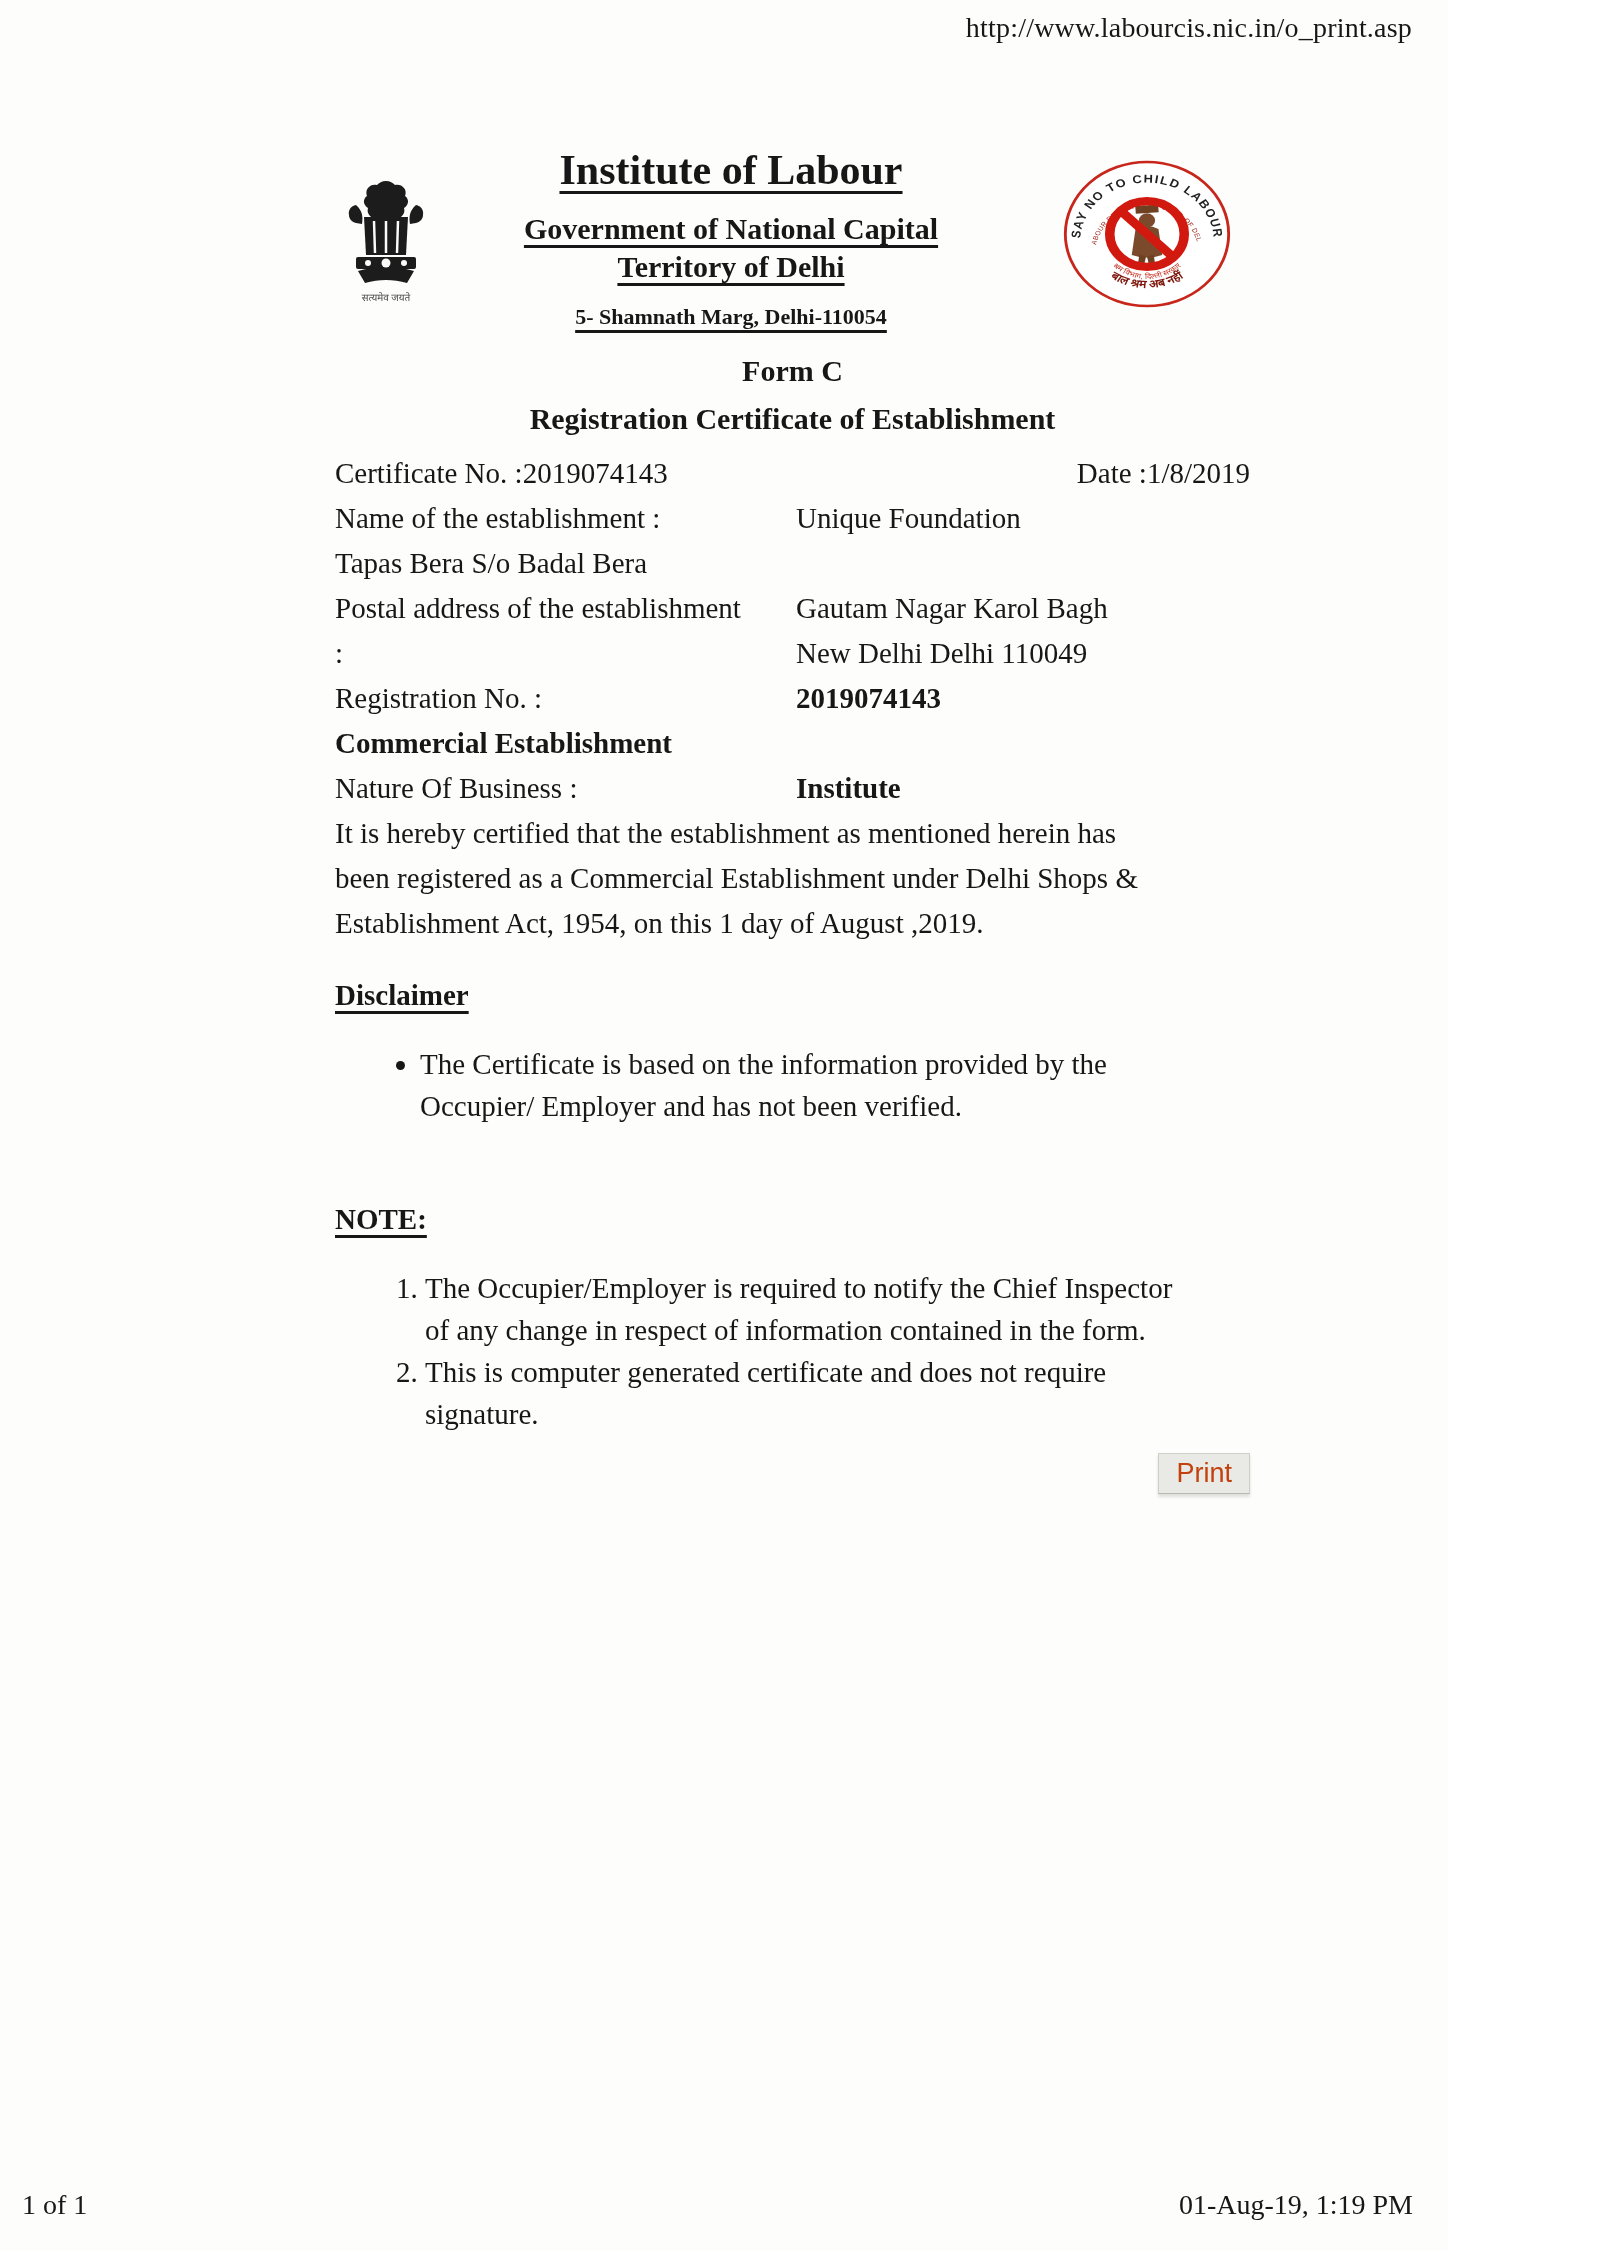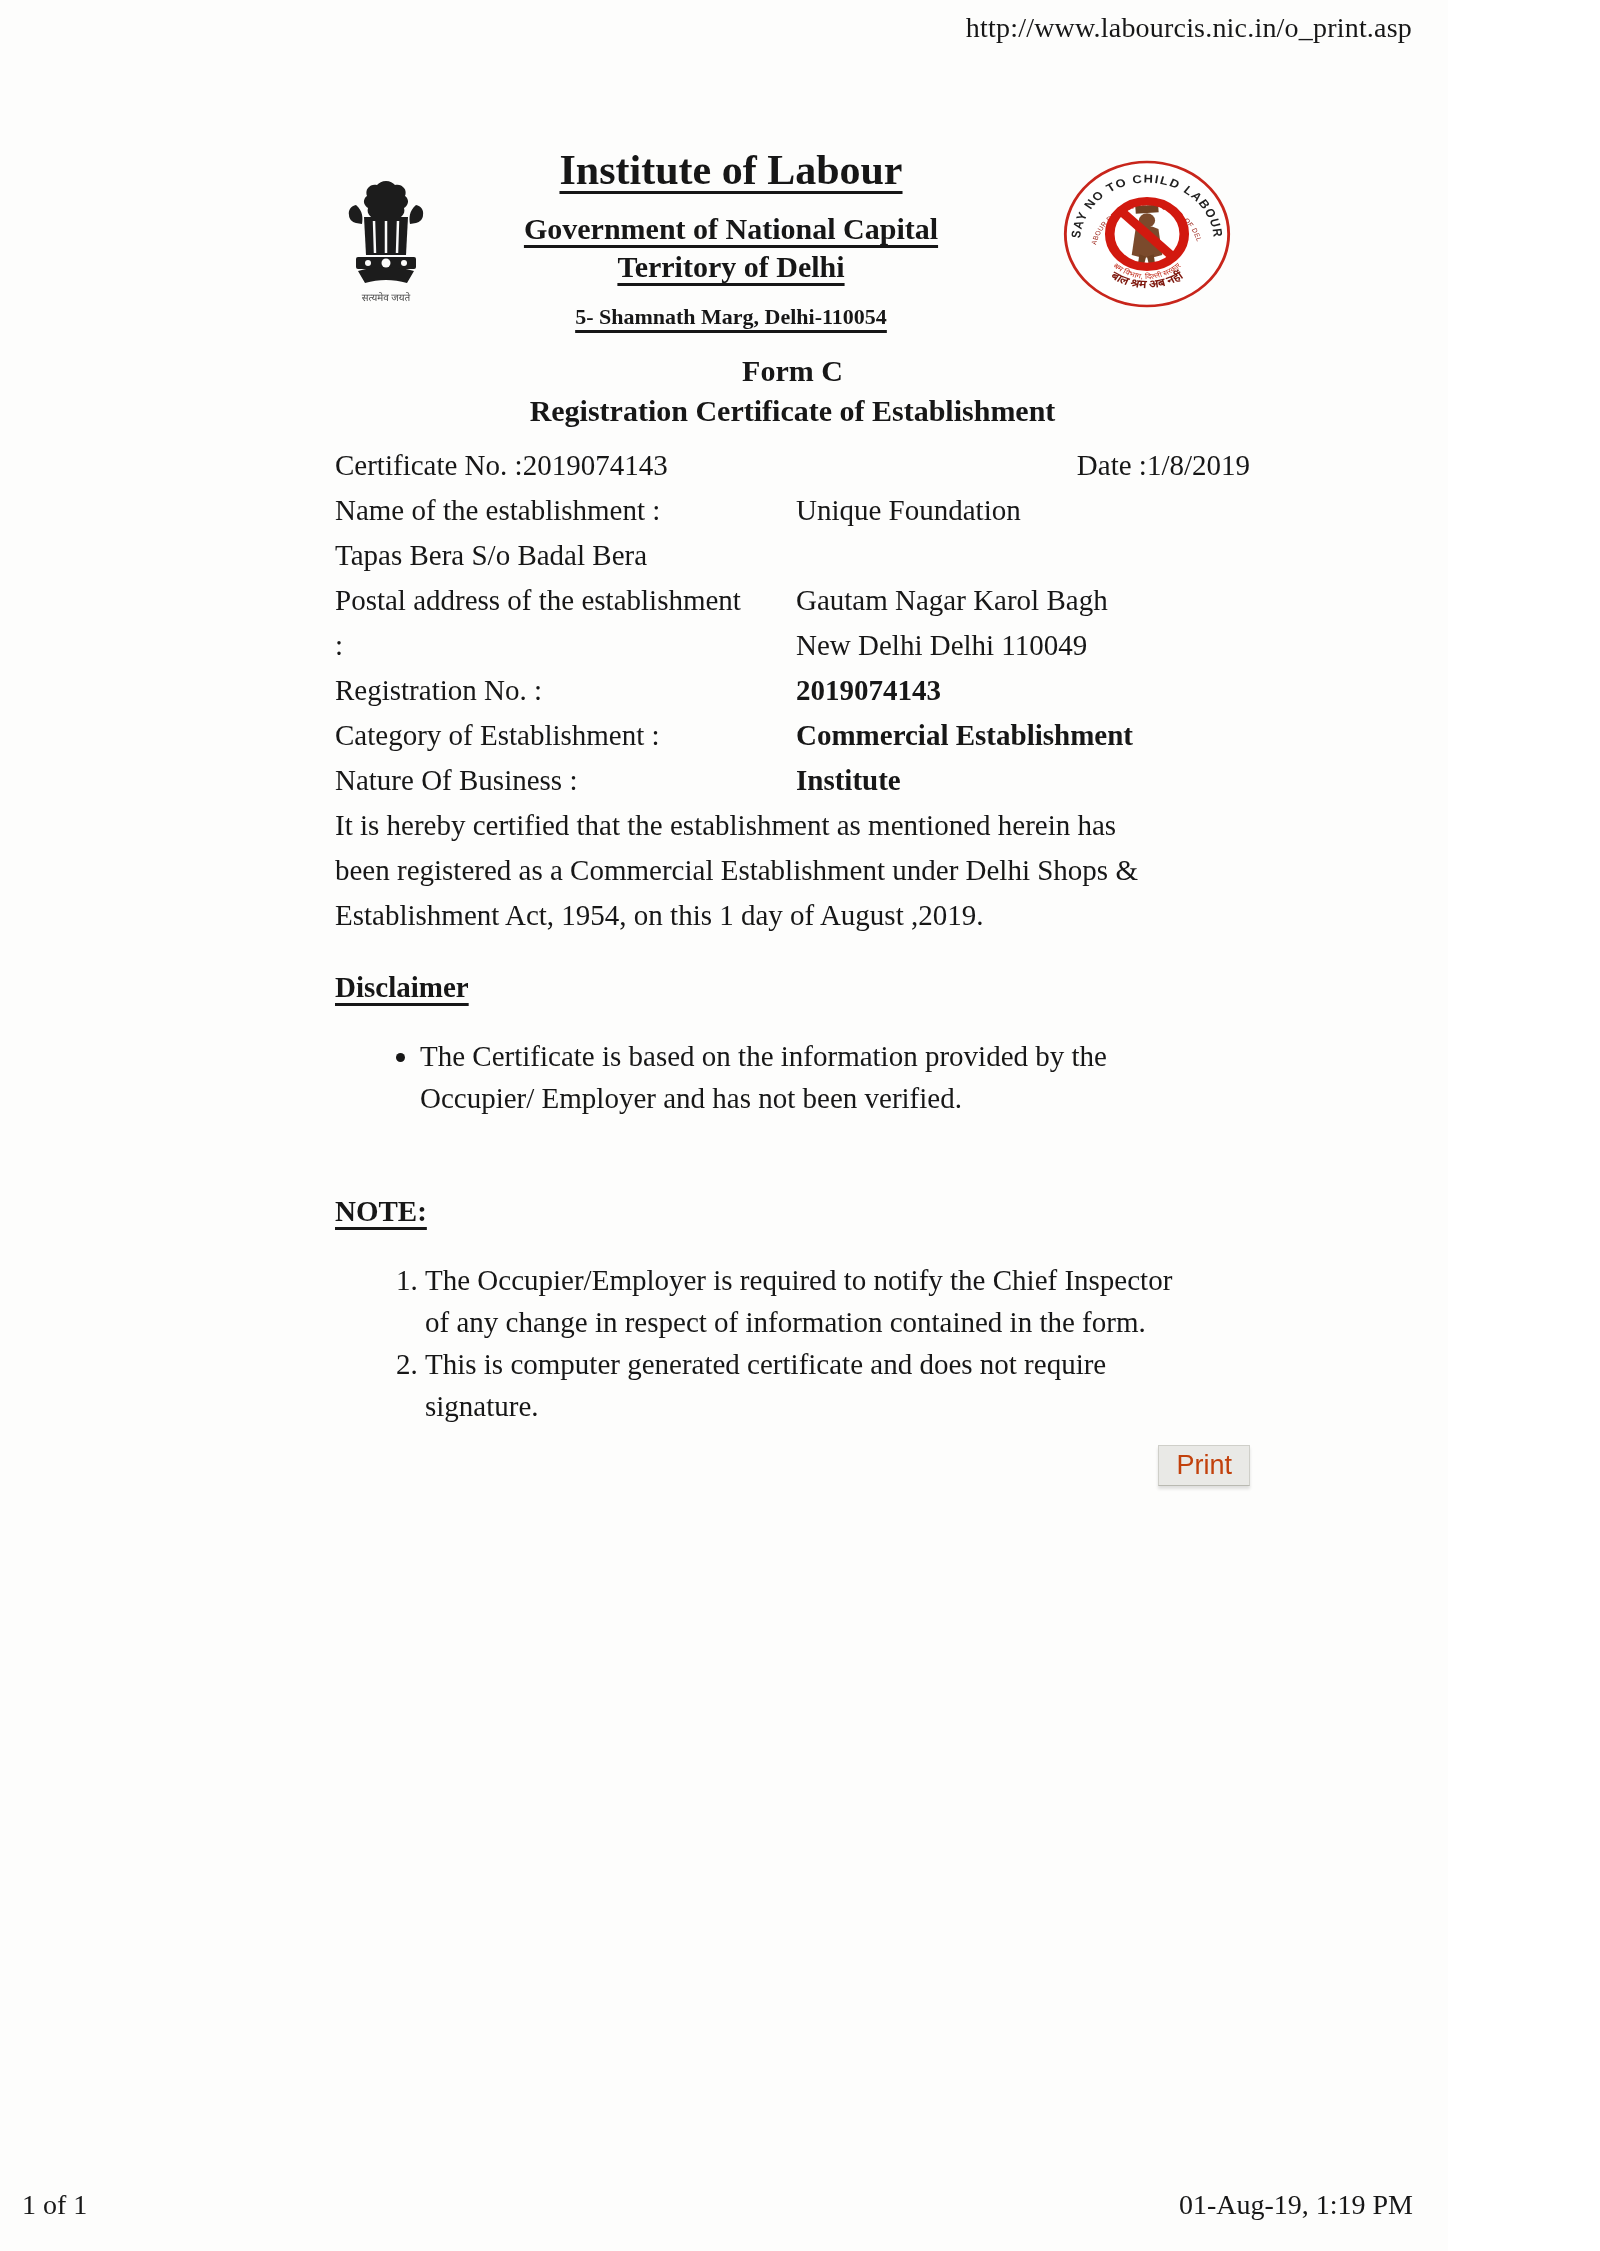--- a/index.html
+++ b/index.html
@@ -18,21 +18,21 @@
   .dept-title{font-size:42px;font-weight:bold;line-height:50px;}
   .dept-title .u{text-decoration:underline;text-decoration-thickness:3px;text-underline-offset:7px;}
   .gov-line{font-size:30px;font-weight:bold;line-height:38px;}
   .gov-block{margin-top:15px;}
   .addr-line{margin-top:12px;font-size:22px;font-weight:bold;line-height:38px;}
   .u2{text-decoration:underline;text-decoration-thickness:2.5px;text-underline-offset:6px;}
   .emblem{position:absolute;left:8px;top:30px;width:86px;height:132px;}
   .stamp{position:absolute;left:727px;top:14px;width:170px;height:150px;}
   
   .headings{margin-top:16px;text-align:center;}
-  .form-title,.cert-title{font-size:30px;font-weight:bold;line-height:40px;}
+  .form-title,.cert-title{font-size:30px;font-weight:bold;line-height:40px;margin-top:8px;}
   
   .cert-row{margin-top:12px;display:flex;justify-content:space-between;font-size:29px;line-height:45px;}
   
   .frow{display:grid;grid-template-columns:461px 1fr;font-size:29px;line-height:45px;}
   .flabel,.fvalue{white-space:pre-line;}
   .fvalue.bold{font-weight:bold;}
   
   .certify-para{font-size:29px;line-height:45px;white-space:pre-line;}
   
   .section-heading{font-size:29px;font-weight:bold;line-height:44px;}
@@ -169,21 +169,20 @@
         <div class="flabel">Postal address of the establishment
 :</div>
         <div class="fvalue">Gautam Nagar Karol Bagh
 New Delhi Delhi 110049</div>
       </div>
       <div class="frow">
         <div class="flabel">Registration No. :</div>
         <div class="fvalue bold">2019074143</div>
       </div>
       <div class="frow">
-        <div class="flabel">Category of Establishment :</div>
         <div class="fvalue bold">Commercial Establishment</div>
       </div>
       <div class="frow">
         <div class="flabel">Nature Of Business :</div>
         <div class="fvalue bold">Institute</div>
       </div>
     </div>
 
     <div class="certify-para">It is hereby certified that the establishment as mentioned herein has
 been registered as a Commercial Establishment under Delhi Shops &amp;

